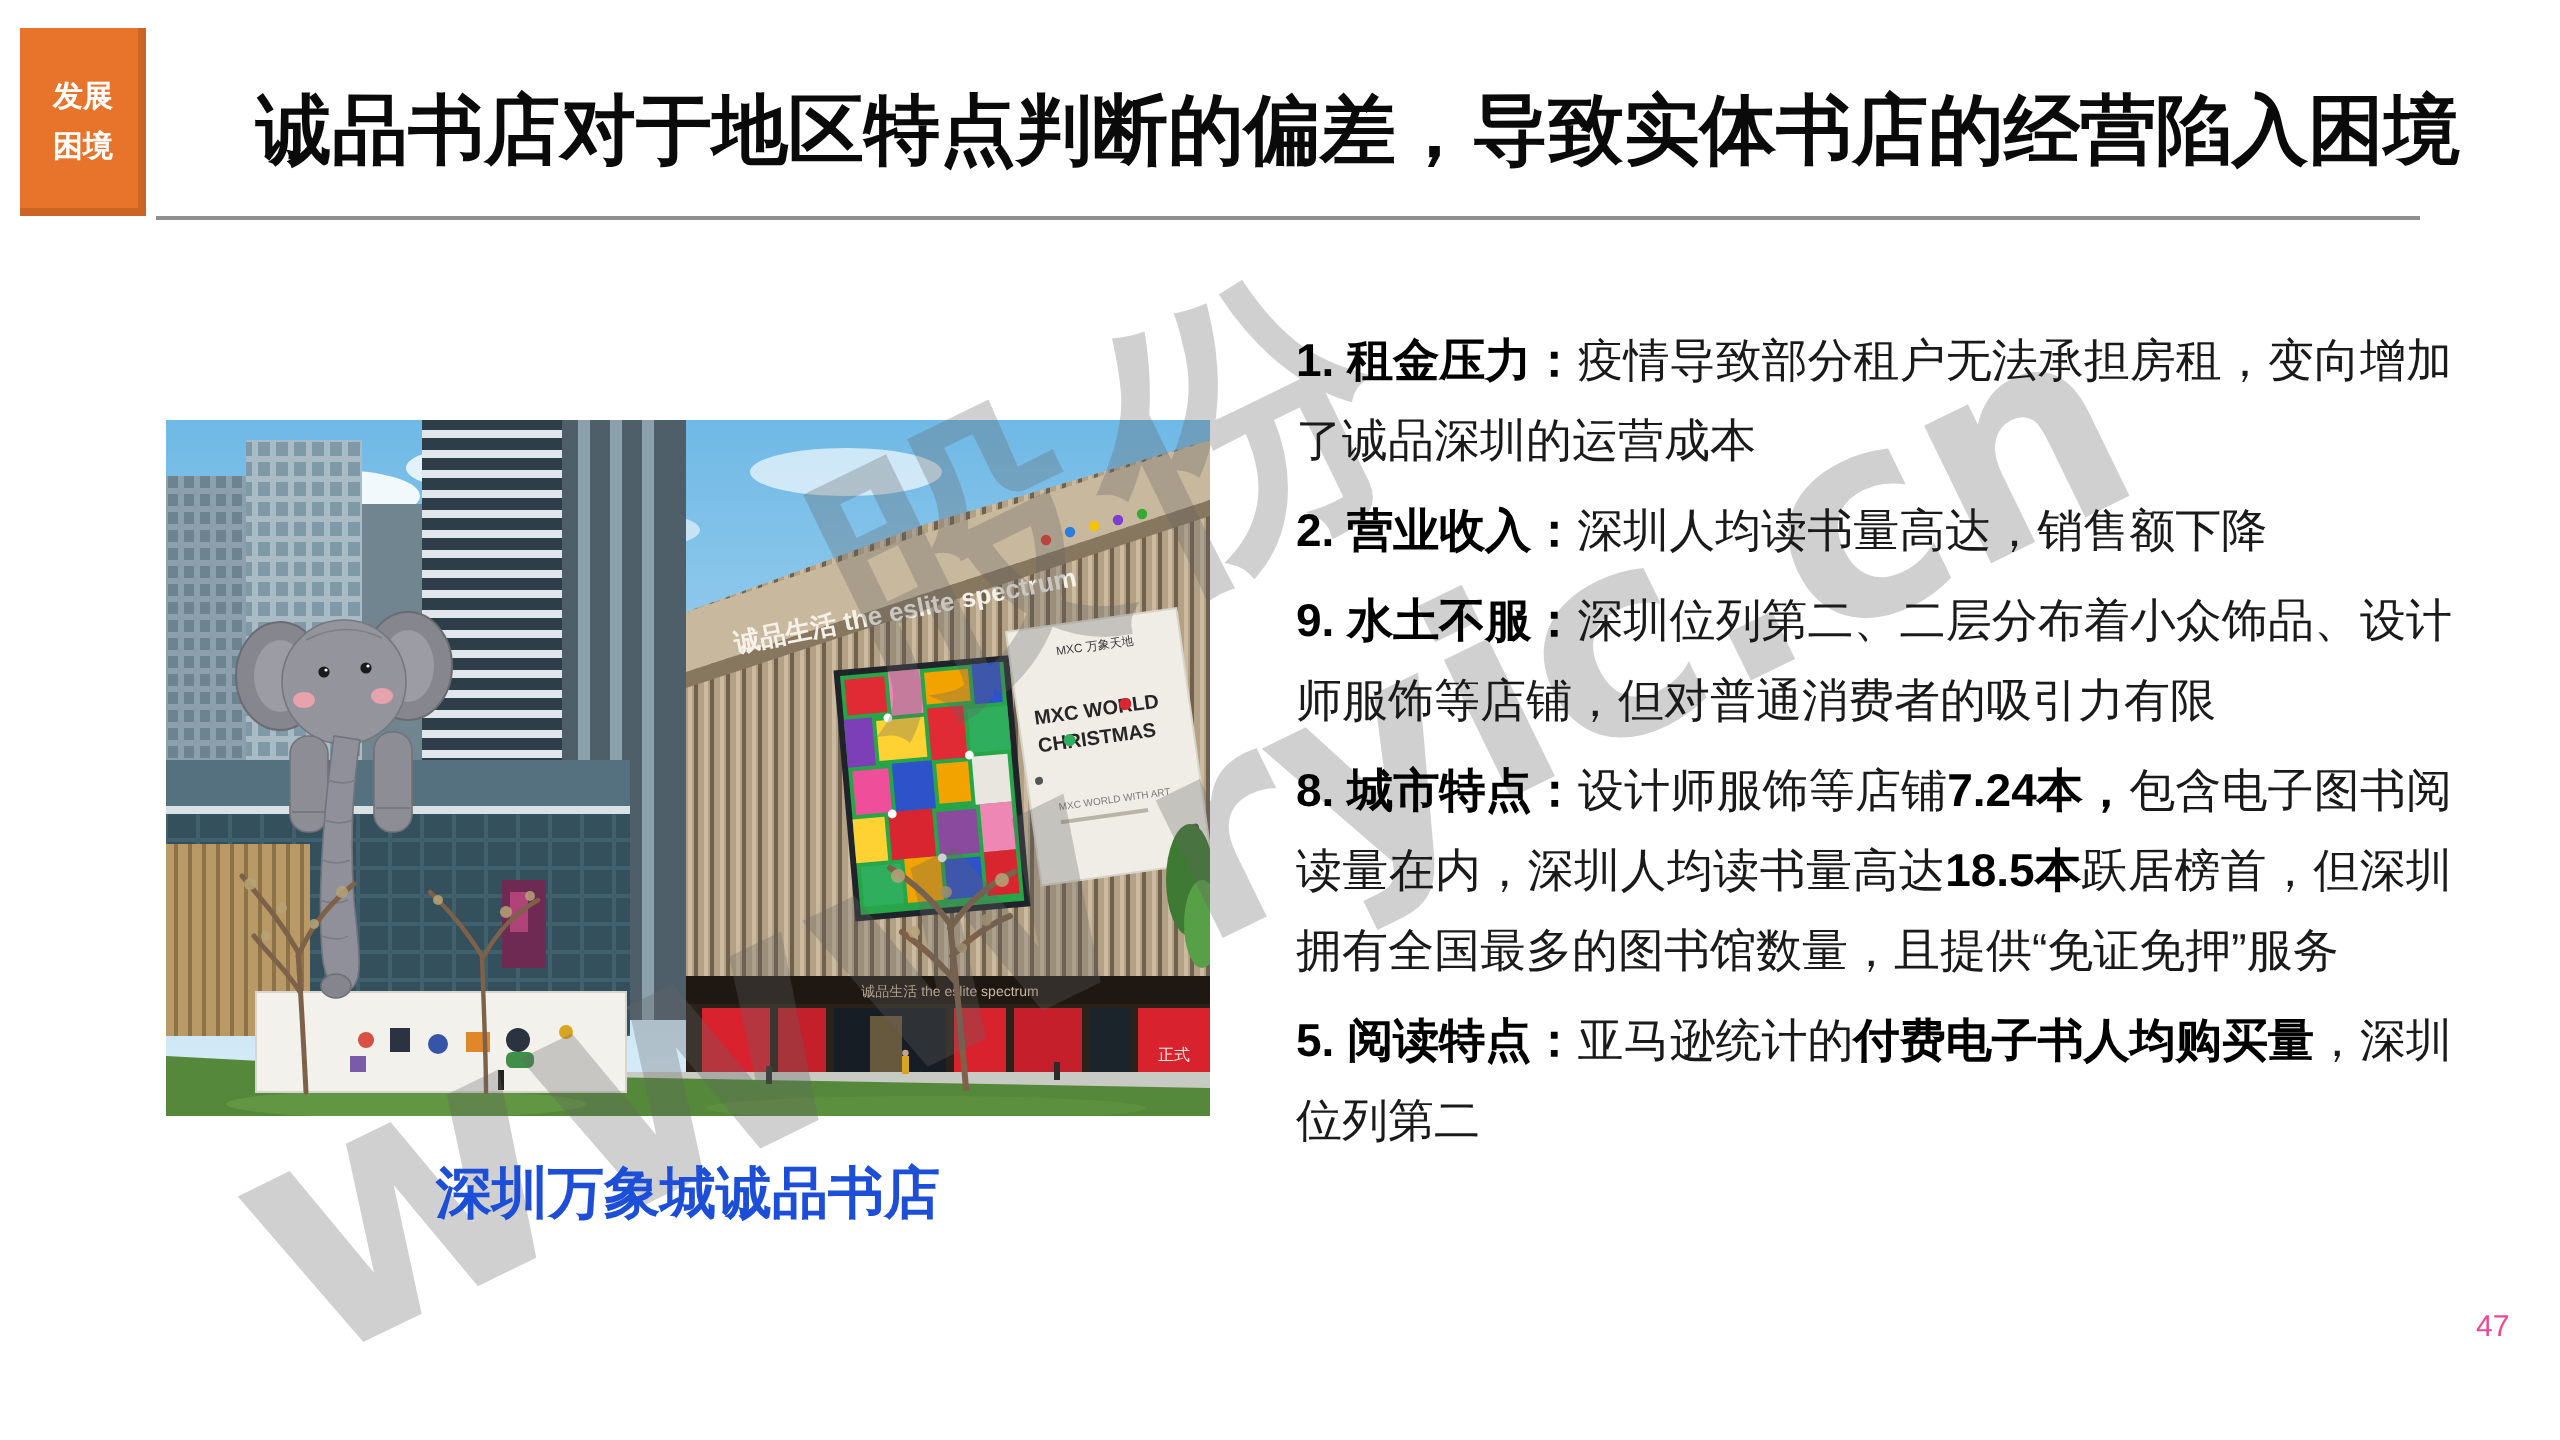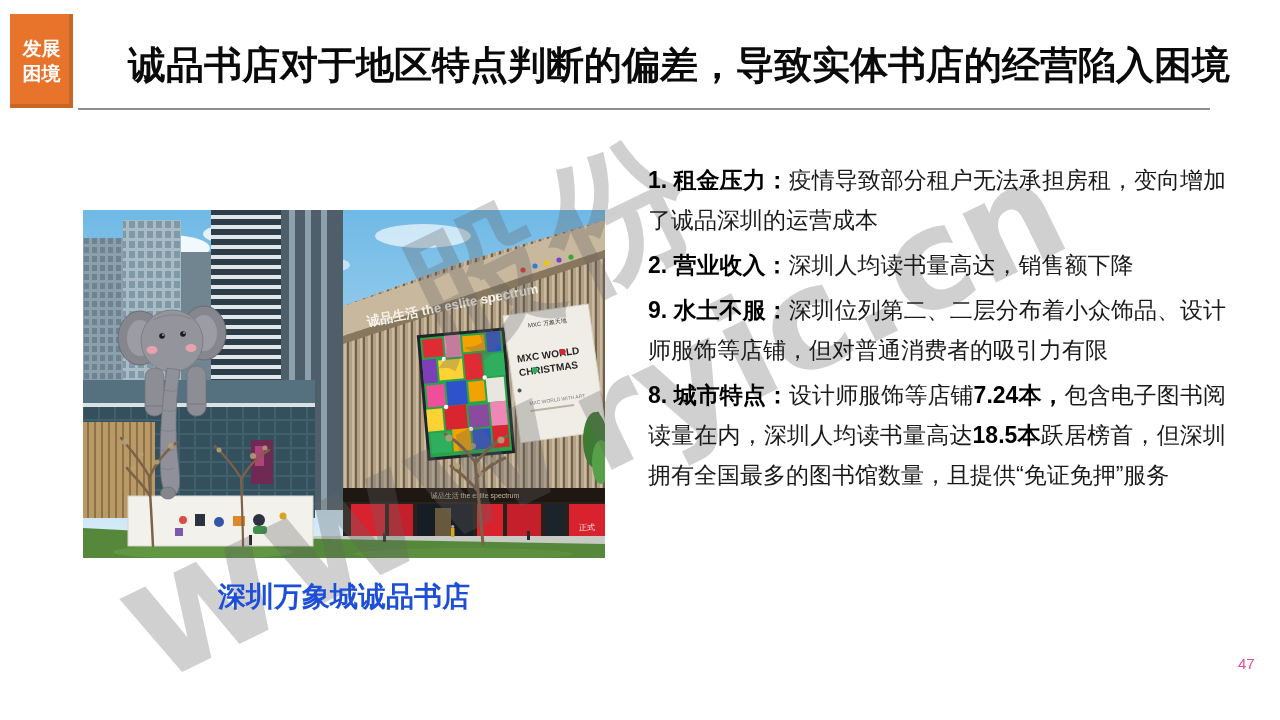--- a/index.html
+++ b/index.html
@@ -5,21 +5,21 @@
   html,body{margin:0;padding:0;}
   body{
     width:1280px;height:720px;position:relative;overflow:hidden;
     background:#ffffff;
     font-family:"Liberation Sans","DejaVu Sans",sans-serif;
     -webkit-font-smoothing:antialiased;
   }
   
   .badge{
     position:absolute;left:10px;top:14px;width:63px;height:94px;
-    background:#E8732A;color:#fff;font-weight:bold;font-size:19px;line-height:25px;
+    background:#E8732A;color:#fff;font-weight:bold;font-size:15px;line-height:25px;
     display:flex;flex-direction:column;align-items:center;justify-content:center;
     box-shadow:inset -4px -4px 0 rgba(0,0,0,0.12);
     text-align:center;z-index:5;
   }
   .page-title{
     position:absolute;left:86px;top:40px;width:1140px;
     font-size:38px;font-weight:bold;color:#0a0a0a;letter-spacing:0px;
     white-space:nowrap;z-index:5;margin-left:42px;
   }
   .title-rule{
@@ -280,19 +280,20 @@
 </svg>
 </div>
 
 <div class="photo-caption">深圳万象城诚品书店</div>
 
 <div class="points">
     <p class="point"><strong>1. 租金压力：</strong><span>疫情导致部分租户无法承担房租，变向增加了诚品深圳的运营成本</span></p>
     <p class="point"><strong>2. 营业收入：</strong><span>深圳人均读书量高达，销售额下降</span></p>
     <p class="point"><strong>9. 水土不服：</strong><span>深圳位列第二、二层分布着小众饰品、设计师服饰等店铺，但对普通消费者的吸引力有限</span></p>
     <p class="point"><strong>8. 城市特点：</strong><span>设计师服饰等店铺</span><span class="seg-red">7.24本，</span><span>包含电子图书阅读量在内，深圳人均读书量高达</span><span class="seg-red">18.5本</span><span>跃居榜首，但深圳拥有全国最多的图书馆数量，且提供“免证免押”服务</span></p>
+    <p class="point"><strong>5. 阅读特点：</strong><span>亚马逊统计的</span><span class="seg-bold">付费电子书人均购买量</span><span>，深圳位列第二</span></p>
   </div>
 
 <span class="wm wm-www">www</span>
 <span class="wm wm-cn">股份</span>
 <span class="wm wm-url">ryic.cn</span>
 
 <div class="page-number">47</div>
 
 </body></html>

